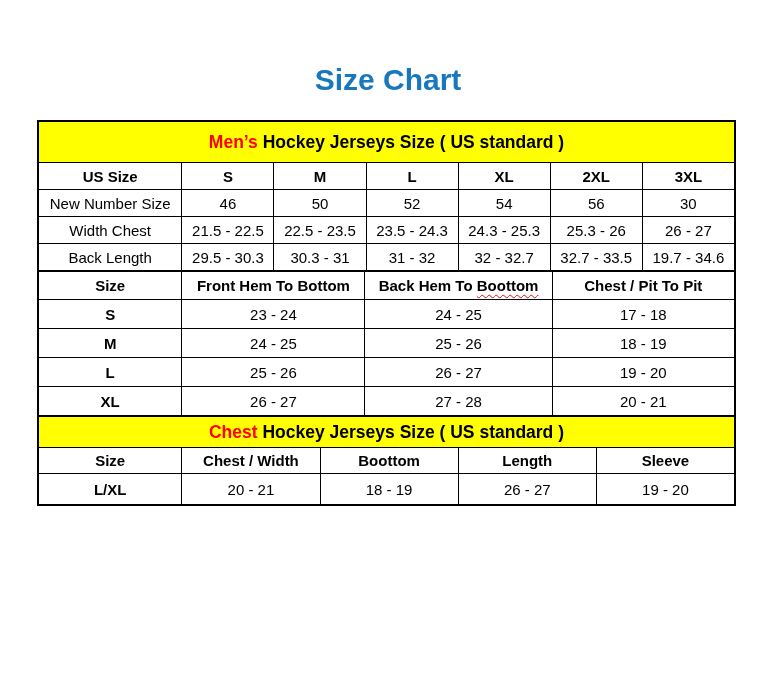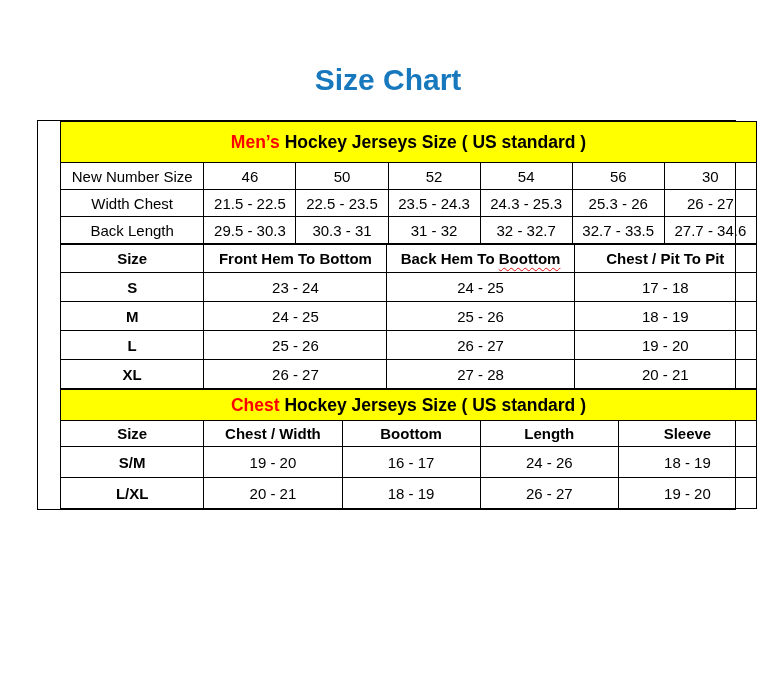--- a/index.html
+++ b/index.html
@@ -34,21 +34,20 @@
     top: 120px;
     width: 699px;
     border: 1px solid #000;
     background: #fff;
   }
 
   table.section {
     width: 100%;
     border-collapse: collapse;
     table-layout: fixed;
-    margin-left: 22px;
   }
 
   td, th {
     border: 1.5px solid #000;
     text-align: center;
     vertical-align: middle;
     padding: 0 2px;
     font-size: 15px;
     overflow: hidden;
     white-space: nowrap;
@@ -104,20 +103,29 @@
           <col style="width: 13.23%;">
           <col style="width: 13.23%;">
           <col style="width: 13.23%;">
           <col style="width: 13.23%;">
           <col style="width: 13.25%;">
         </colgroup>
         <tbody>
           <tr class="band">
             <td colspan="7"><span class="hl">Men’s</span><span> Hockey Jerseys Size ( US standard )</span></td>
           </tr>
+          <tr class="head">
+            <th>US Size</th>
+            <th>S</th>
+            <th>M</th>
+            <th>L</th>
+            <th>XL</th>
+            <th>2XL</th>
+            <th>3XL</th>
+          </tr>
           <tr class="data">
             <td class="rowlabel">New Number Size</td>
             <td class="val">46</td>
             <td class="val">50</td>
             <td class="val">52</td>
             <td class="val">54</td>
             <td class="val">56</td>
             <td class="val">30</td>
           </tr>
           <tr class="data">
@@ -129,21 +137,21 @@
             <td class="val">25.3 - 26</td>
             <td class="val">26 - 27</td>
           </tr>
           <tr class="data">
             <td class="rowlabel">Back Length</td>
             <td class="val">29.5 - 30.3</td>
             <td class="val">30.3 - 31</td>
             <td class="val">31 - 32</td>
             <td class="val">32 - 32.7</td>
             <td class="val">32.7 - 33.5</td>
-            <td class="val">27.7 - 34.6</td>
+            <td class="val">19.7 - 34.6</td>
           </tr>
         </tbody>
       </table>
       <table class="section sec-womens">
         <colgroup>
           <col style="width: 20.6%;">
           <col style="width: 26.3%;">
           <col style="width: 26.9%;">
           <col style="width: 26.2%;">
         </colgroup>
@@ -193,27 +201,20 @@
             <td colspan="5"><span class="hl">Chest</span><span> Hockey Jerseys Size ( US standard )</span></td>
           </tr>
           <tr class="head">
             <th>Size</th>
             <th>Chest / Width</th>
             <th>Boottom</th>
             <th>Length</th>
             <th>Sleeve</th>
           </tr>
           <tr class="data">
-            <td class="rowlabel">S/M</td>
-            <td class="val">19 - 20</td>
-            <td class="val">16 - 17</td>
-            <td class="val">24 - 26</td>
-            <td class="val">18 - 19</td>
-          </tr>
-          <tr class="data">
             <td class="rowlabel">L/XL</td>
             <td class="val">20 - 21</td>
             <td class="val">18 - 19</td>
             <td class="val">26 - 27</td>
             <td class="val">19 - 20</td>
           </tr>
         </tbody>
       </table>
     </div>
 </div>

